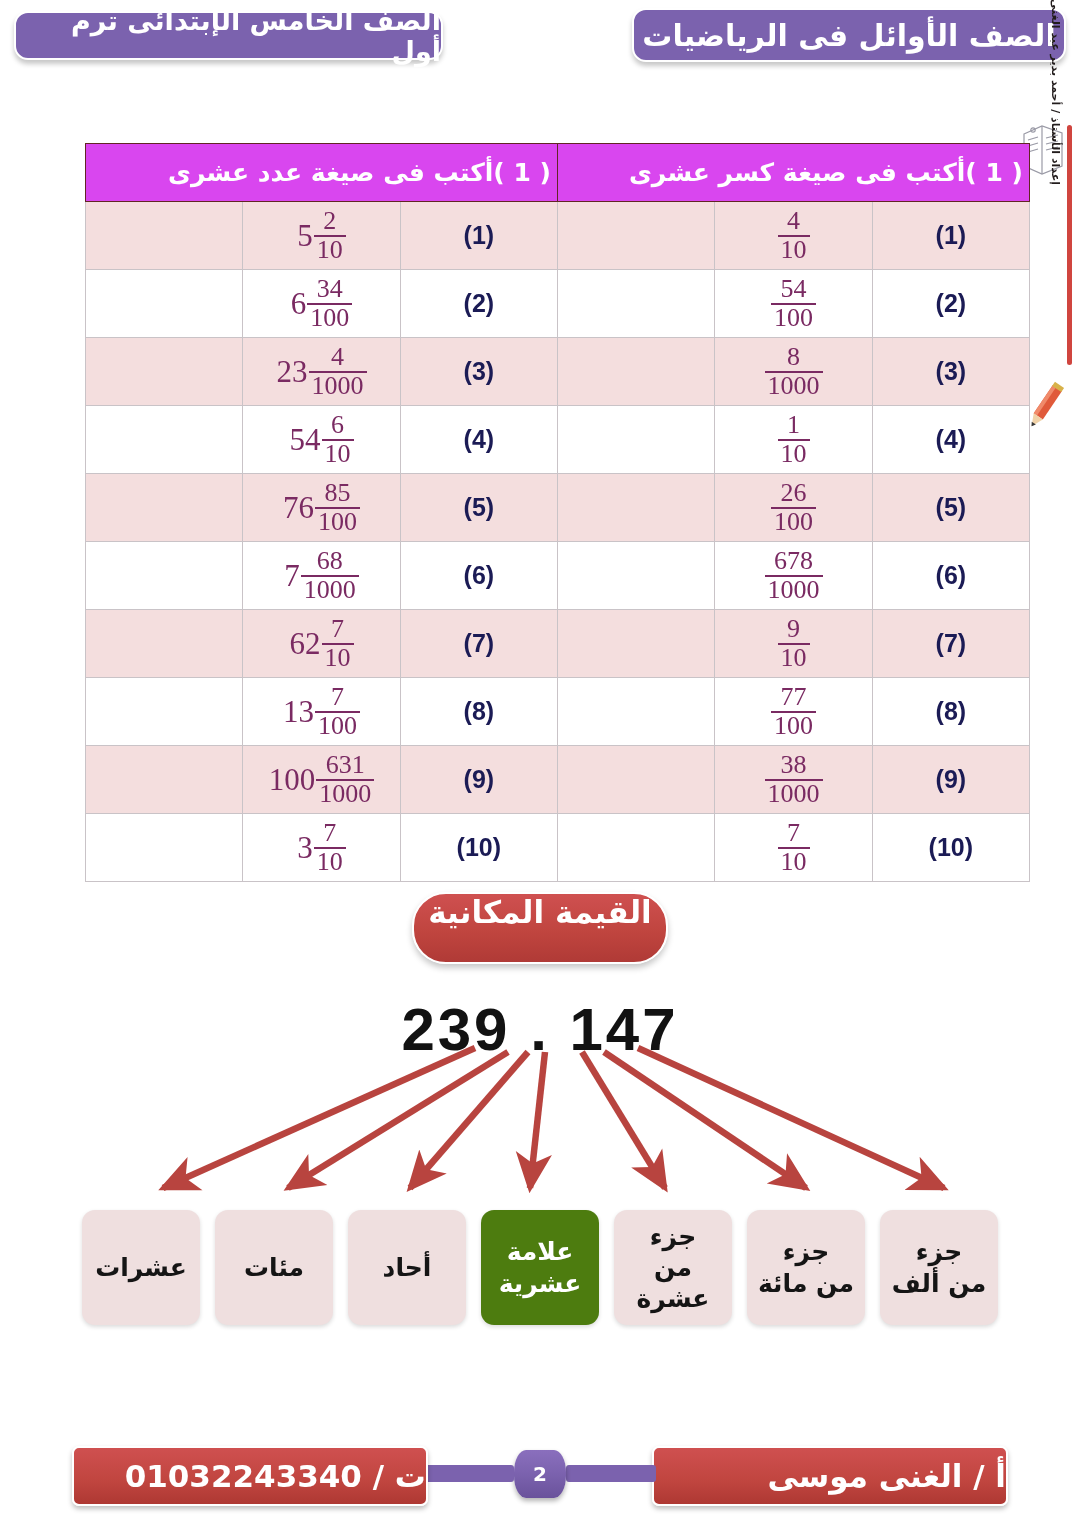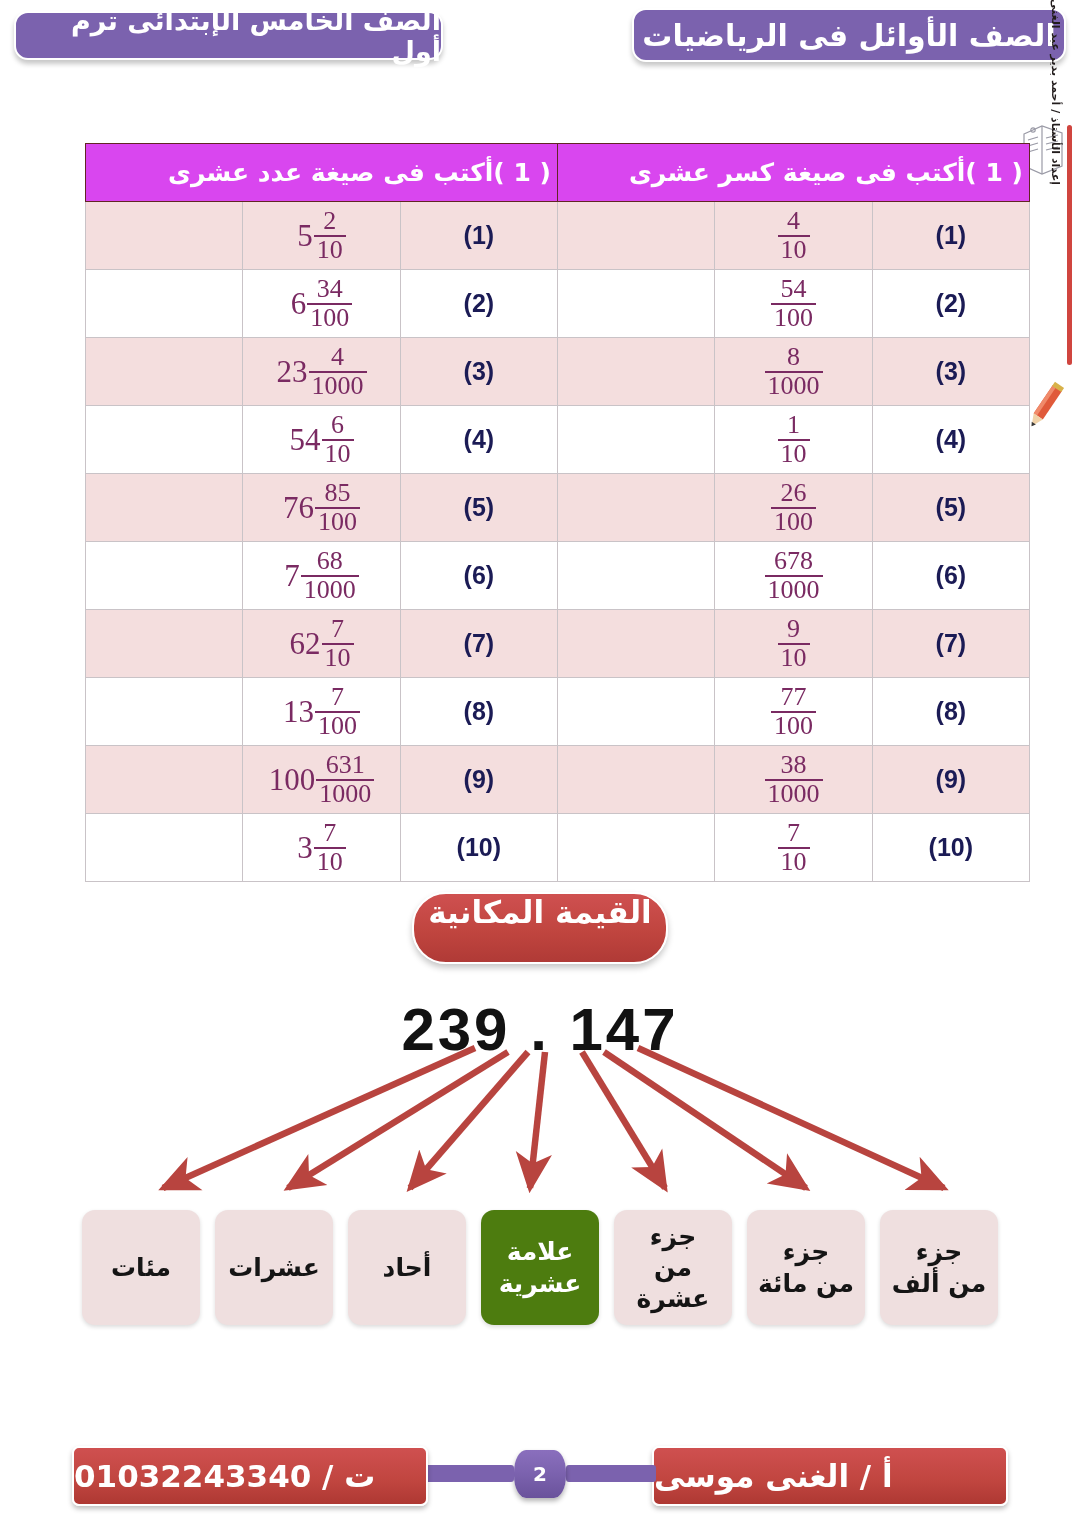--- a/index.html
+++ b/index.html
@@ -249,21 +249,21 @@
     top: 3px;
     height: 56px;
     background: linear-gradient(180deg, #cf5050 0%, #c0453f 60%, #ae3833 100%);
     border: 2px solid #ffffff;
     border-radius: 7px;
     color: #ffffff;
     font-size: 31px;
     font-weight: bold;
     display: flex;
     align-items: center;
-    justify-content: flex-end;
+    justify-content: flex-start;
     box-shadow: 0 3px 5px rgba(0,0,0,0.25);
   }
   #foot-teacher { right: 72px; width: 352px; }
   #foot-phone   { left: 72px;  width: 352px; }
   .foot-bar {
     position: absolute;
     top: 22px;
     height: 17px;
     background: #7b62ae;
     border-radius: 3px;
@@ -541,24 +541,24 @@
     <line x1="528" y1="12" x2="410" y2="148"></line>
     <line x1="545" y1="12" x2="530" y2="148"></line>
     <line x1="582" y1="12" x2="665" y2="148"></line>
     <line x1="604" y1="12" x2="806" y2="148"></line>
     <line x1="638" y1="8" x2="944" y2="148"></line>
   </g>
 </svg>
 
 <div id="pv-boxes">
     <div class="pv-box">
+      <span>عشرات</span>
+    </div>
+    <div class="pv-box">
       <span>مئات</span>
-    </div>
-    <div class="pv-box">
-      <span>عشرات</span>
     </div>
     <div class="pv-box">
       <span>أحاد</span>
     </div>
     <div class="pv-box highlight">
       <span>علامة</span>
       <span>عشرية</span>
     </div>
     <div class="pv-box">
       <span>جزء</span>

